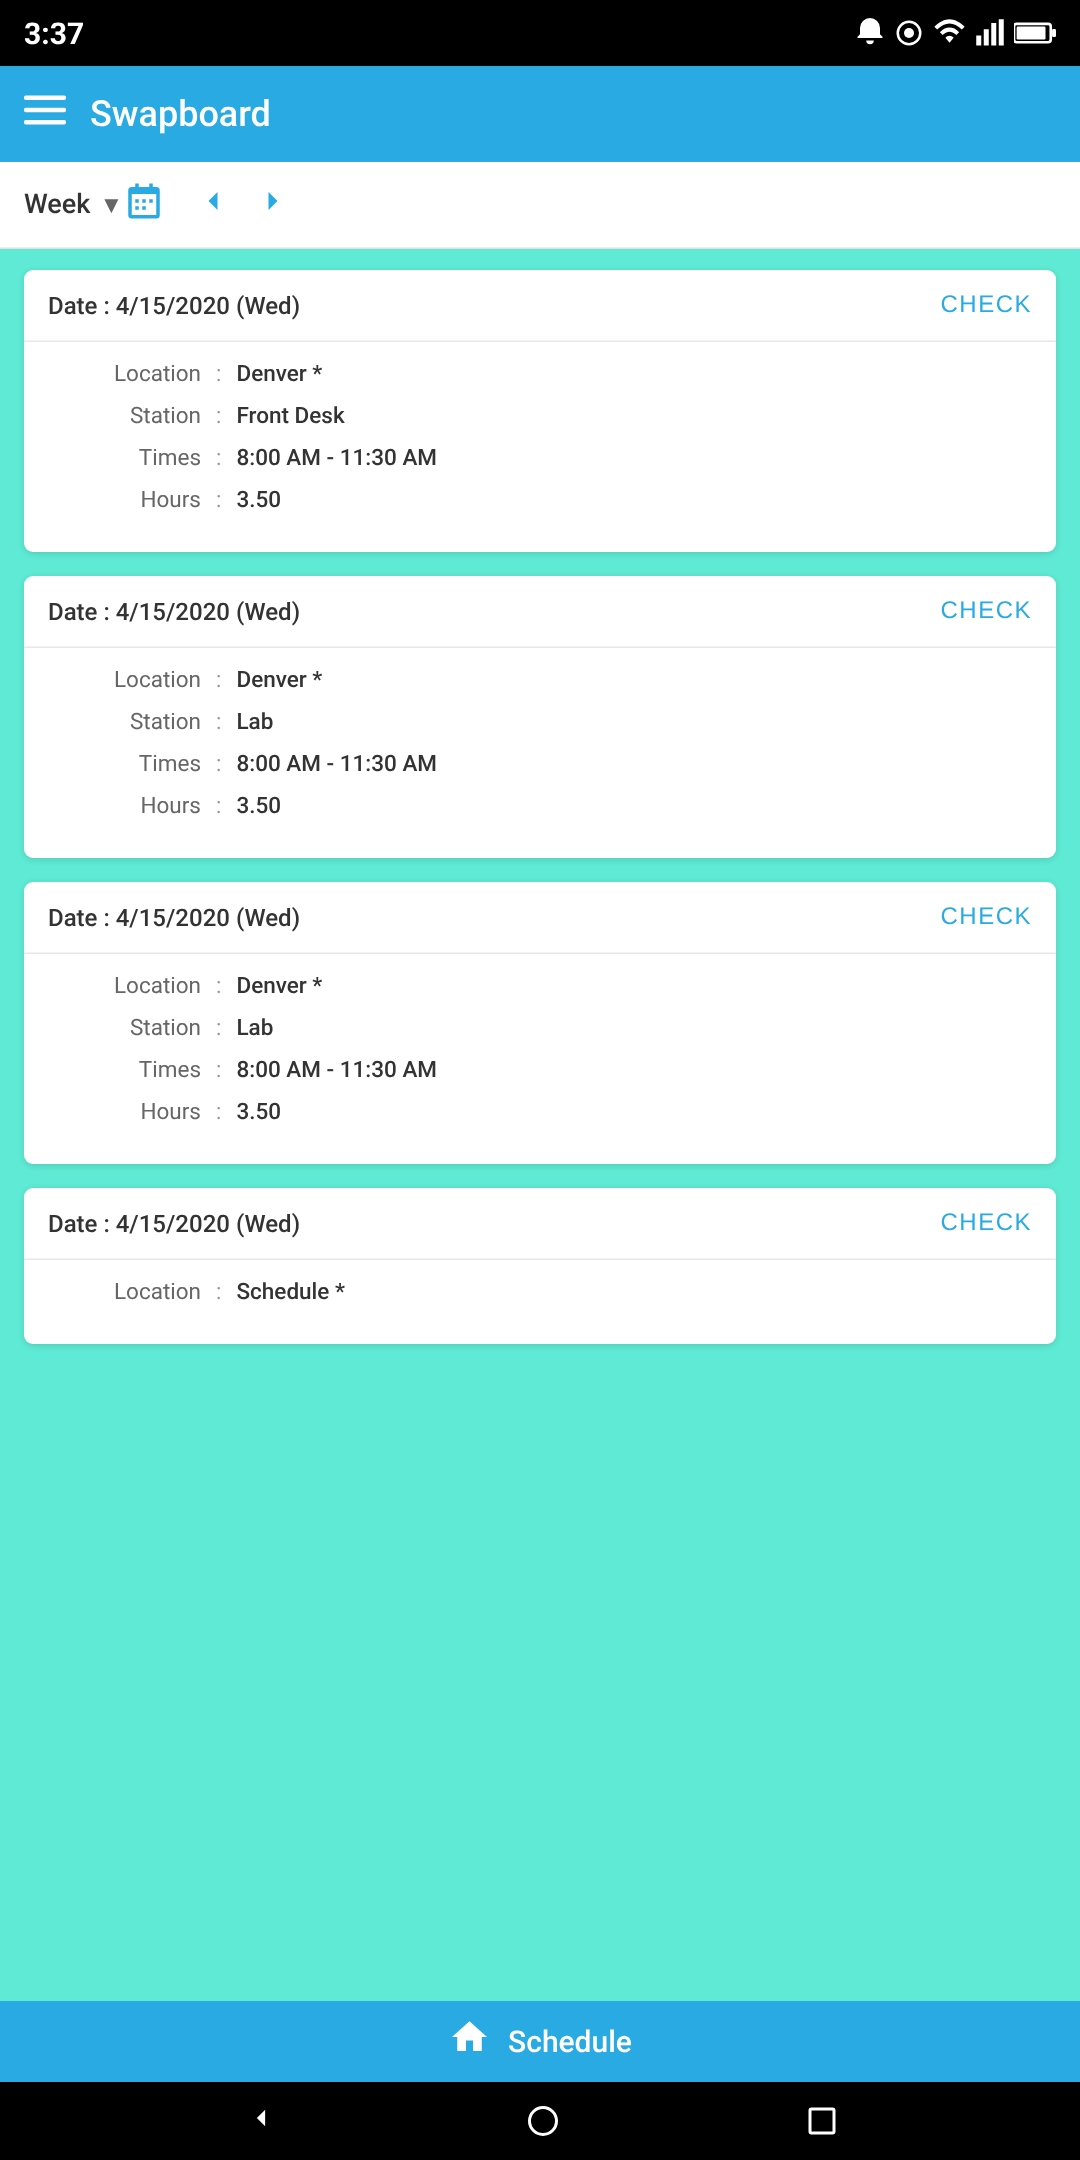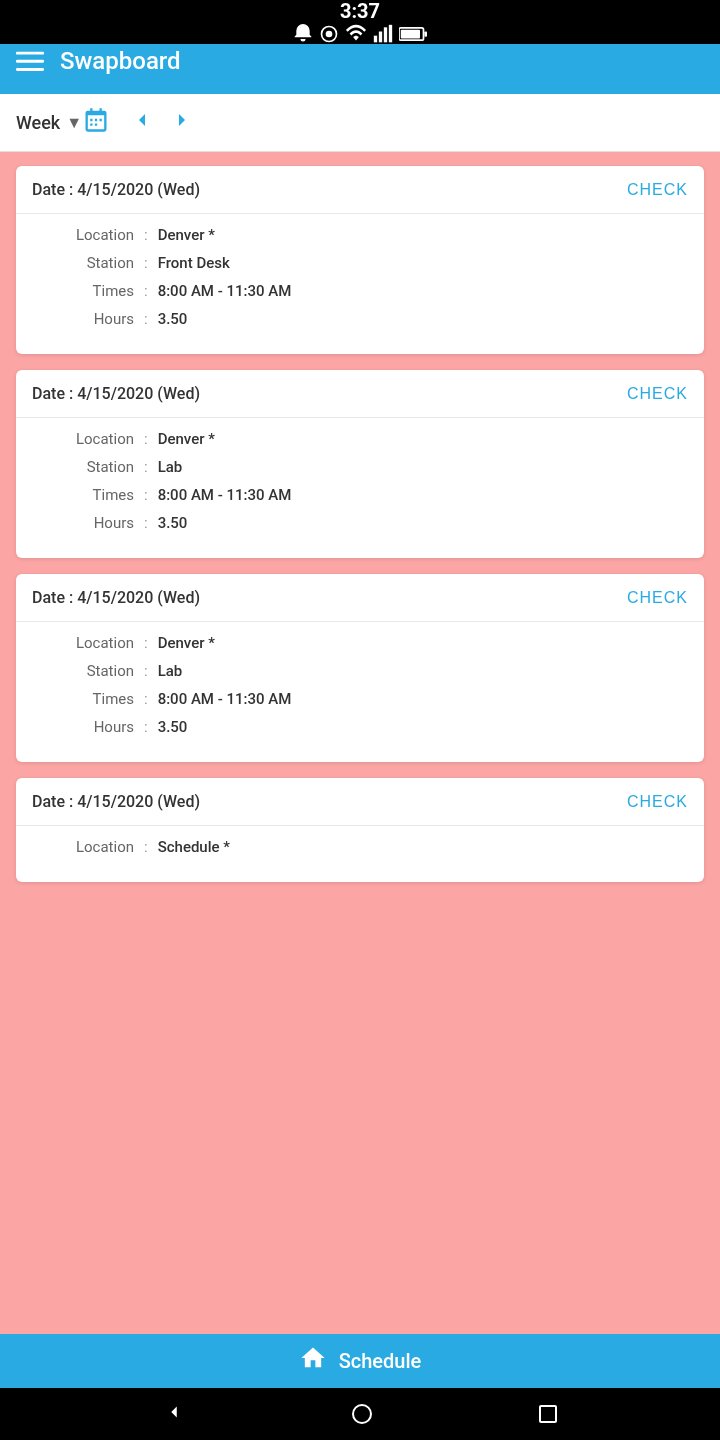--- a/index.html
+++ b/index.html
@@ -11,36 +11,36 @@
       display: flex;
       flex-direction: column;
     }
 
     
     .status-bar {
       background: #000;
       color: #fff;
       display: flex;
       align-items: center;
-      justify-content: center;
+      justify-content: space-between;
       padding: 6px 16px;
       height: 44px;
       font-size: 18px;
       font-weight: 500;
-      flex-direction: column;
     }
     .status-bar .time { font-size: 20px; font-weight: bold; }
     .status-icons { display: flex; align-items: center; gap: 6px; }
 
     
     .app-bar {
       background: #29aae2;
       display: flex;
+      align-items: center;
       padding: 3px 16px;
-      height: 50px;
+      height: 64px;
     }
     .app-bar .menu-icon {
       color: #fff;
       font-size: 26px;
       margin-right: 16px;
       cursor: pointer;
     }
     .app-bar .title {
       color: #fff;
       font-size: 24px;
@@ -93,21 +93,21 @@
     }
 
     
     .content {
       flex: 1;
       overflow-y: auto;
       padding: 14px 16px;
       display: flex;
       flex-direction: column;
       gap: 16px;
-      background: #fca5a5;
+      background: #5eead4;
     }
 
     
     .shift-card {
       background: #fff;
       border-radius: 6px;
       overflow: hidden;
       box-shadow: 0 1px 4px rgba(0,0,0,0.12);
     }
     .card-header {

